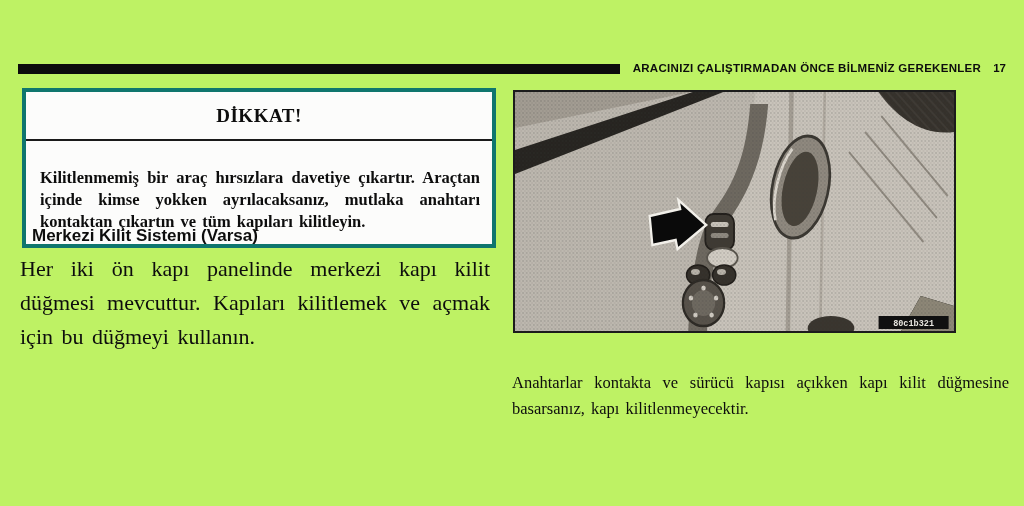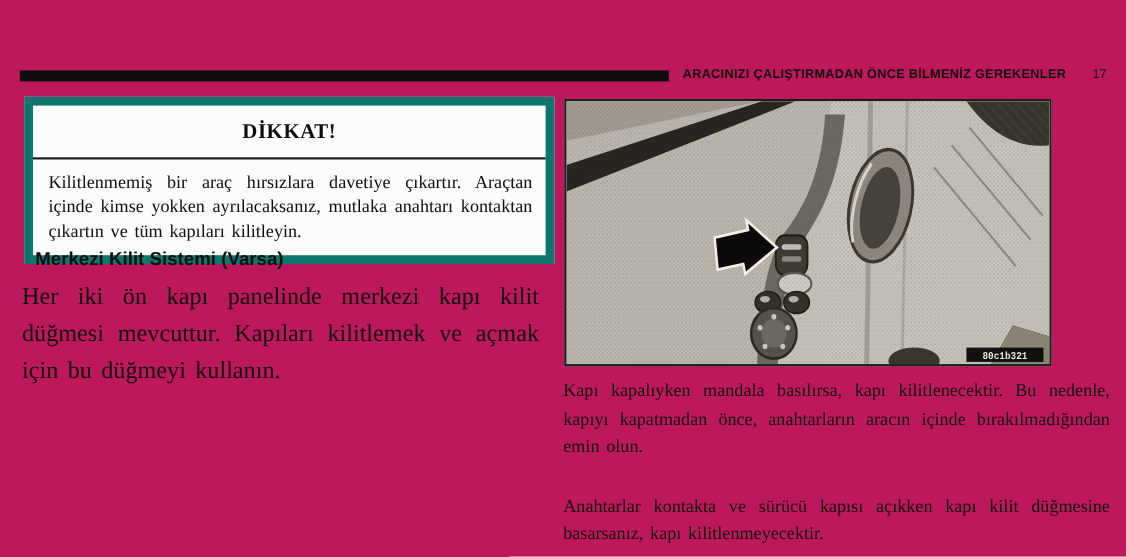--- a/index.html
+++ b/index.html
@@ -1,58 +1,58 @@
 <!DOCTYPE html>
 <html><head>
 <meta charset="utf-8">
 <style>
   html,body{margin:0;padding:0;}
   .page{
     position:relative;
     width:1024px;height:506px;
-    background:#be185d;
+    background:#bef264;
     font-family:"Liberation Serif", serif;
     color:#0d0d0d;
     overflow:hidden;
   }
   
   .header{
     position:absolute;left:18px;top:58px;width:988px;height:20px;
     display:flex;align-items:center;
   }
   .header .bar{
     flex:1 1 auto;height:10px;background:#0c0c0c;margin-top:2px;
   }
   .header .htitle{
     flex:0 0 auto;
     margin-left:13px;
     font-family:"Liberation Sans", sans-serif;
     font-weight:bold;font-size:11.5px;letter-spacing:.3px;
     white-space:nowrap;
   }
   .header .pagenum{
-    flex:0 0 auto;margin-left:24px;
+    flex:0 0 auto;margin-left:12px;
     font-family:"Liberation Sans", sans-serif;
-    font-weight:normal;font-size:11.5px;
+    font-weight:bold;font-size:11.5px;
   }
   
   .warnbox{
     position:absolute;left:22px;top:88px;width:466px;
-    border:8px solid #0f766e;background:#fcfcfb;
+    border:4px solid #0f766e;background:#fcfcfb;
   }
   .warnbox .wtitle{
     text-align:center;
     font-weight:bold;font-size:19px;letter-spacing:.5px;
     padding:13px 0 12px 0;
     border-bottom:2px solid #1a1a1a;
   }
   .warnbox .wbody{
-    font-weight:normal;font-size:16.5px;line-height:1.32;
+    font-weight:bold;font-size:16.5px;line-height:1.32;
     text-align:justify;word-spacing:2px;
-    padding:10px 12px 12px 14px;
+    padding:26px 12px 12px 14px;
   }
   
   .sec-heading{
     position:absolute;left:32px;top:226px;width:470px;
     font-family:"Liberation Sans", sans-serif;
     font-weight:bold;font-size:17px;
   }
   .sec-body{
     position:absolute;left:20px;top:252px;width:470px;
     font-size:22px;line-height:1.55;
@@ -161,17 +161,16 @@
       <polygon points="150,124 184,117 182,108 213,133 181,157 179,148 153,153" fill="#0a0a0a" stroke="#f2f0ea" stroke-width="2.5"></polygon>
 
       <g>
         <rect x="405" y="224" width="78" height="13" fill="#101010"></rect>
         <text x="444" y="234" text-anchor="middle" fill="#e8e6e0" font-family="Liberation Mono, monospace" font-size="9.5" font-weight="bold">80c1b321</text>
       </g>
     </svg>
   </div>
 
   <div class="caption">
-    <p class="p1">Kapı kapalıyken mandala basılırsa, kapı kilitlenecektir. Bu nedenle, kapıyı kapatmadan önce, anahtarların aracın içinde bırakılmadığından emin olun.</p>
     <p class="p2">Anahtarlar kontakta ve sürücü kapısı açıkken kapı kilit düğmesine basarsanız, kapı kilitlenmeyecektir.</p>
   </div>
 
 </div>
 
 </body></html>

